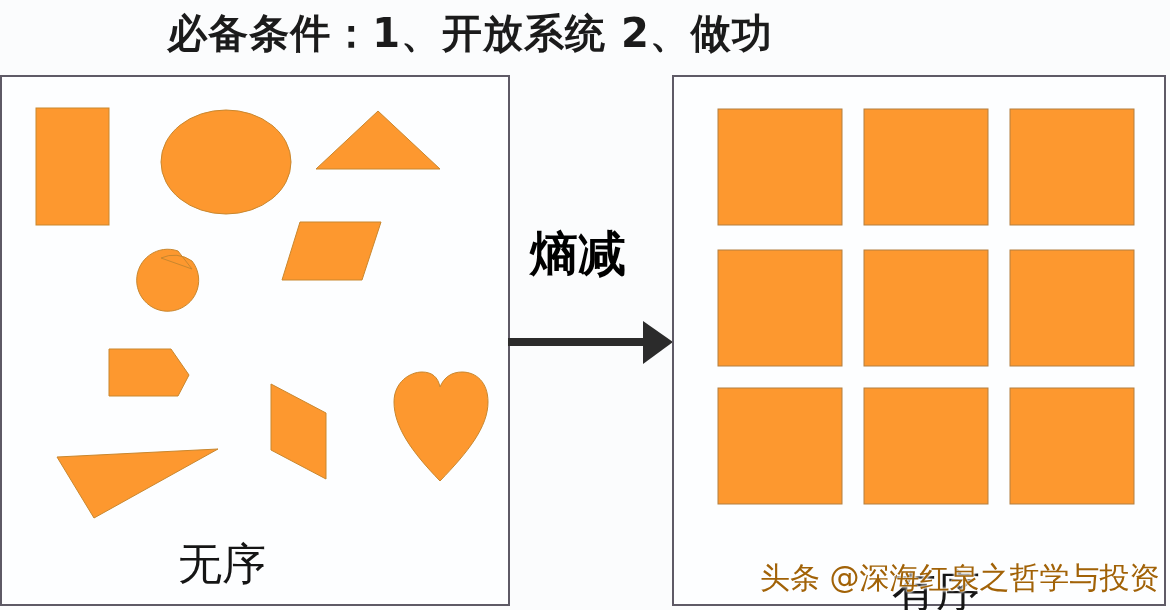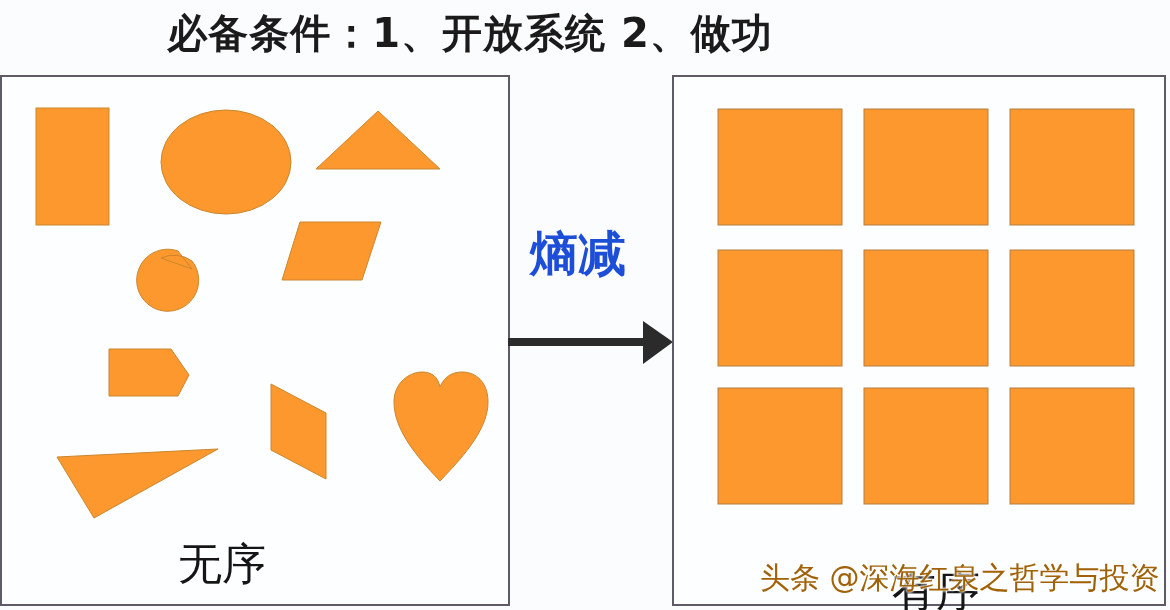--- a/index.html
+++ b/index.html
@@ -8,21 +8,21 @@
   .title { position:absolute; left:0; top:6px; width:940px; text-align:center;
            font-size:40px; font-weight:bold; color:#1b1b1b; letter-spacing:1px; }
   .panel { position:absolute; top:75px; height:531px; background:#fdfeff;
            border:2px solid #5e5a66; box-sizing:border-box; }
   #left-panel { left:0; width:510px; }
   #right-panel { left:672px; width:494px; }
   .panel svg { position:absolute; left:0; top:0; }
   .panel-label { position:absolute; font-size:44px; color:#151515; }
   #left-label { left:176px; top:458px; }
   #right-label { left:206px; top:485px;margin-left:12px; }
-  .arrow-label { position:absolute; left:530px; top:222px; font-size:48px; font-weight:bold; color:#1d4ed8; }
+  .arrow-label { position:absolute; left:530px; top:222px; font-size:48px; font-weight:bold; color:#000000; }
   .arrow { position:absolute; left:508px; top:318px; }
   .watermark { position:absolute; left:760px; top:558px; font-size:30px; color:#a16207;
                text-shadow:0 0 3px #fff,0 0 3px #fff,0 0 2px #fff; }
 </style>
 </head>
 <body>
 
 <div class="title">必备条件：1、开放系统 2、做功</div>
 
 <div class="panel" id="left-panel">

